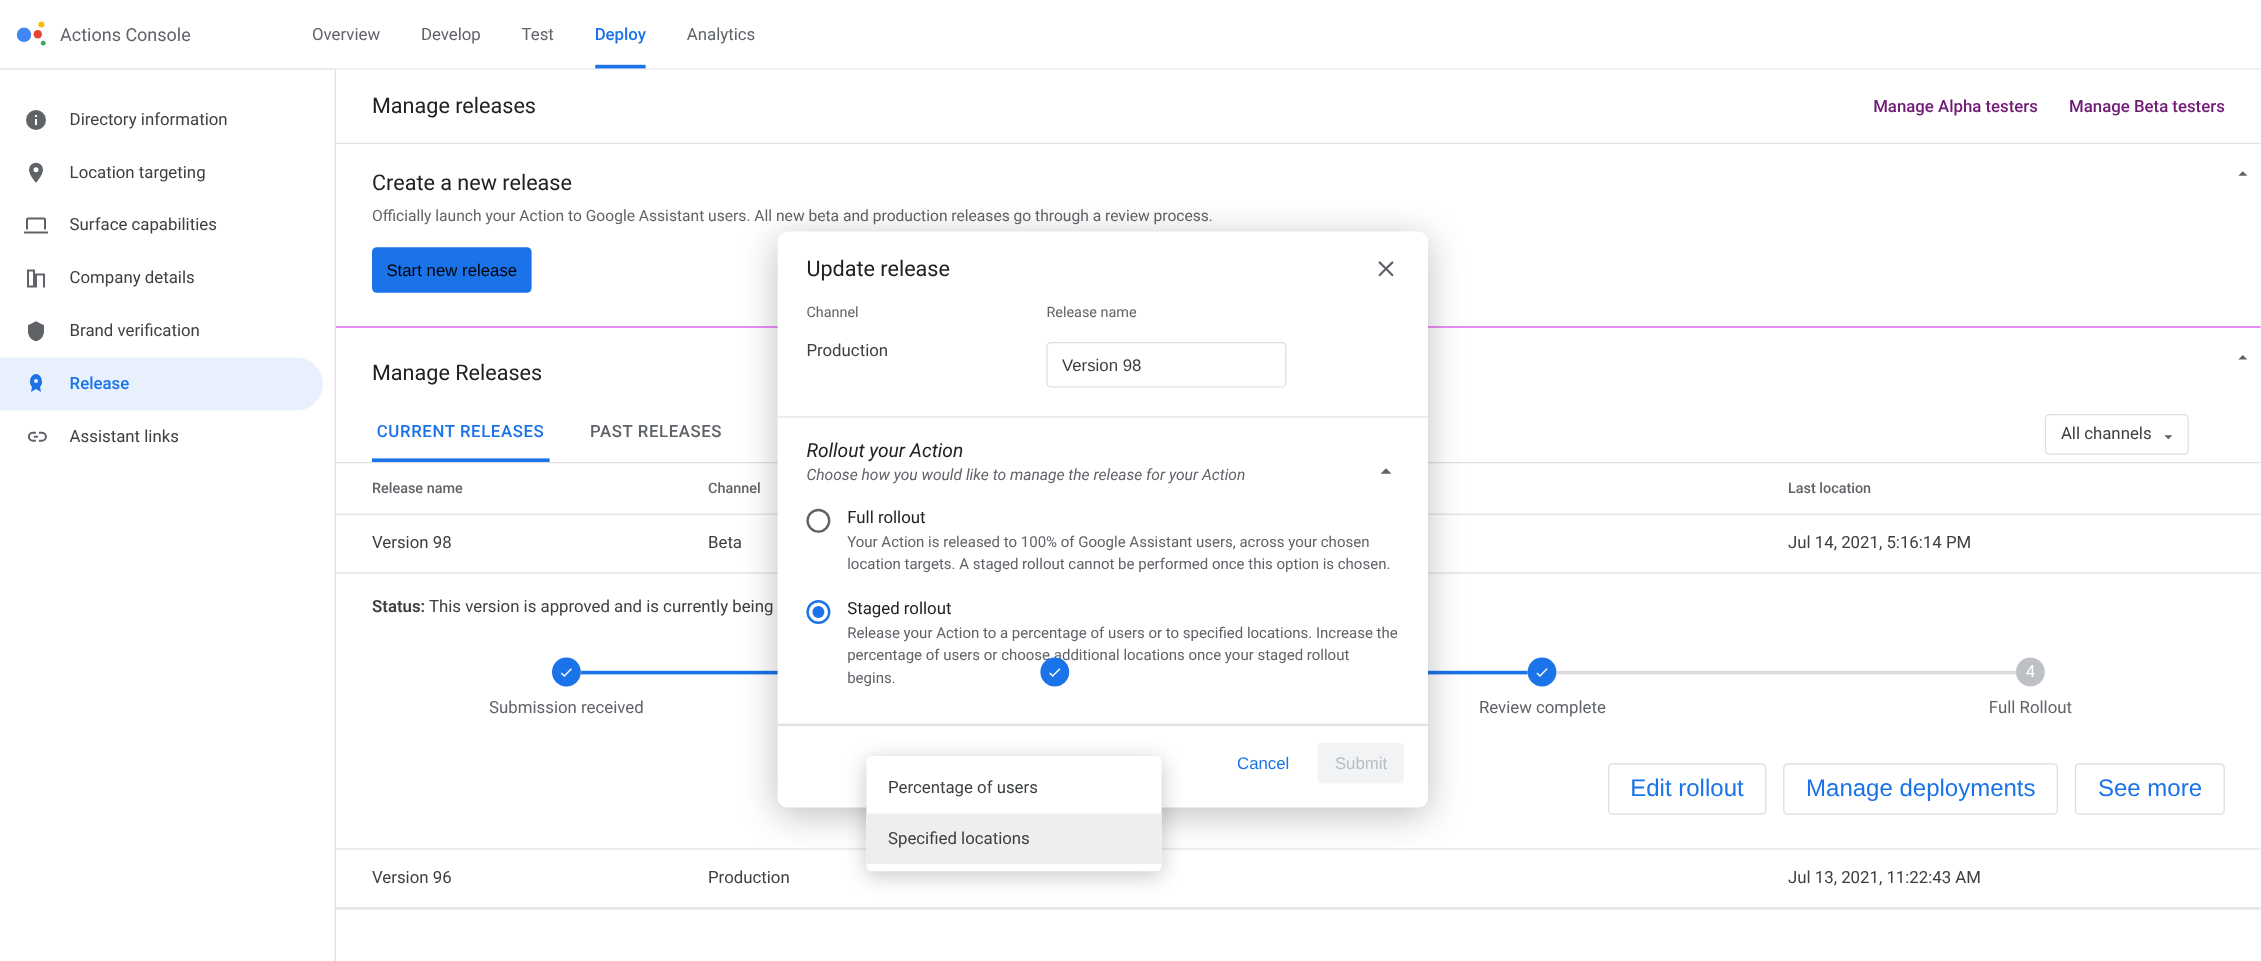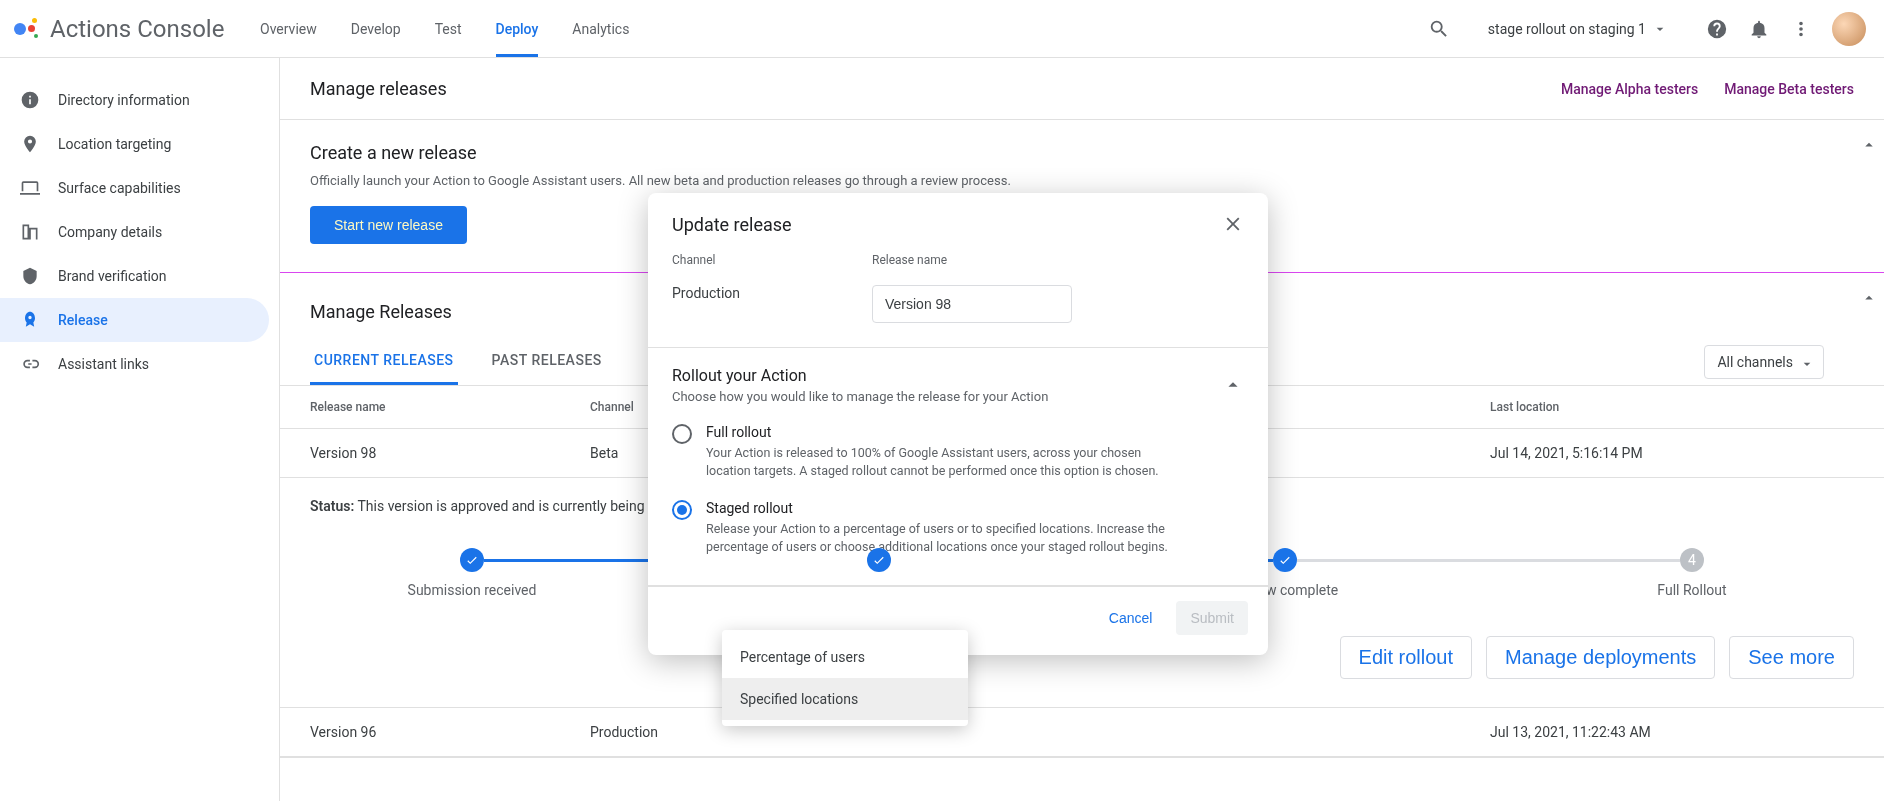--- a/index.html
+++ b/index.html
@@ -28,21 +28,21 @@
     padding-left: 14px;
   }
   .logo-dots {
     width: 26px; height: 26px; position: relative; flex-shrink: 0;
   }
   .logo-dots span { position: absolute; border-radius: 50%; }
   .ld1 { width: 12px; height: 12px; background:#4285f4; top:7px; left:0; }
   .ld2 { width: 7px; height: 7px; background:#ea4335; top:9px; left:14px; }
   .ld3 { width: 5px; height: 5px; background:#fbbc05; top:2px; left:18px; }
   .ld4 { width: 4px; height: 4px; background:#34a853; top:18px; left:20px; }
-  .product-name { font-size: 24px; color:#5f6368; font-weight:400; }
+  .product-name { font-size: 15px; color:#5f6368; font-weight:400; }
   .navtabs { display:flex; gap: 34px; height:100%; align-items:center; }
   .navtab {
     color:#5f6368; font-size:14px; cursor:pointer;
     height:100%; display:flex; align-items:center;
     border-bottom:3px solid transparent; padding-top:3px;
   }
   .navtab.active { color:#1a73e8; border-bottom-color:#1a73e8; font-weight:500; }
   .top-spacer { flex:1; }
   .top-icons { display:flex; align-items:center; gap: 20px; }
   .search-icon, .help-icon, .bell-icon, .more-icon { width:22px; height:22px; fill:#5f6368; cursor:pointer; }
@@ -68,21 +68,21 @@
   }
   .header-actions { display:flex; gap: 26px; }
   .link-btn { color:#701a75; font-size:14px; font-weight:500; cursor:pointer; }
 
   .create-block {
     padding: 22px 30px 28px; border-bottom:1px solid #d946ef; position:relative;
   }
   .create-title { font-size:18px; color:#202124; margin-bottom:10px; }
   .create-sub { font-size:13px; color:#5f6368; margin-bottom:18px; }
   .primary-btn {
-    background:#1a73e8; color:#fef9c3; border:none; padding:11px 24px;
+    background:#1a73e8; color:#000000; border:none; padding:11px 12px;
     border-radius:4px; font-size:14px; font-weight:500; cursor:pointer;
   }
 
   .manage-block { padding: 28px 0 0; border-bottom:1px solid #e0e0e0; }
   .manage-title { font-size:18px; color:#202124; padding: 0 30px 16px; }
   .rel-tabs { display:flex; gap:30px; padding:0 30px; border-bottom:1px solid #e0e0e0; align-items:center; }
   .rel-tab {
     text-transform:uppercase; letter-spacing:.5px; font-size:14px; font-weight:500;
     color:#5f6368; padding: 14px 4px; cursor:pointer; border-bottom:3px solid transparent;
   }
@@ -115,37 +115,37 @@
   .bar { height:3px; flex:1; background:#dadce0; }
   .bar.done { background:#1a73e8; }
   .row-actions { display:flex; justify-content:flex-end; gap:14px; margin-top:64px; }
   .outline-btn {
     border:1px solid #dadce0; color:#1a73e8; background:#fff;
     padding:9px 18px; border-radius:4px; font-size:20px; font-weight:500; cursor:pointer;
   }
 
   
   .dialog {
-    position:absolute; top:193px; left:648px; width:620px; background:#fff;
+    position:absolute; top:193px; left:648px; width:542px; background:#fff;
     border-radius:8px; box-shadow: 0 6px 30px rgba(0,0,0,.25);
     display:flex; flex-direction:column;
   }
   .dlg-head { display:flex; align-items:center; justify-content:space-between; padding:20px 24px 8px; }
   .dlg-title { font-size:18px; color:#202124; }
   .dlg-close { width:22px; height:22px; fill:#5f6368; cursor:pointer; }
   .dlg-row { display:flex; gap: 50px; padding: 10px 24px 24px; }
   .col { flex:0 0 auto; }
   .col-head { font-size:12px; color:#5f6368; margin-bottom:18px; }
   .col-val { font-size:14px; color:#3c4043; }
   .textfield {
     border:1px solid #dadce0; border-radius:4px; padding:10px 12px; width:200px;
     font-size:14px; color:#3c4043;
   }
   .dlg-sep { border-top:1px solid #e0e0e0; margin: 0 0; }
-  .rollout-head { padding:18px 24px 6px; display:flex; align-items:center; justify-content:space-between; }
+  .rollout-head { padding:18px 24px 6px; display:flex; align-items:flex-end; justify-content:space-between;font-style:italic; }
   .rollout-title { font-size:16px; color:#202124; margin-bottom:4px; }
   .rollout-sub { font-size:13px; color:#5f6368; }
   .chevron { width:22px; height:22px; fill:#5f6368; cursor:pointer; }
   .radio-list { padding: 4px 24px 18px; }
   .radio-item { display:flex; gap:14px; padding:10px 0; align-items:flex-start; }
   .radio {
     width:20px; height:20px; border-radius:50%; border:2px solid #5f6368; flex-shrink:0;
     display:flex; align-items:center; justify-content:center;
   }
   .radio.sel { border-color:#1a73e8; }
@@ -178,41 +178,20 @@
     <span class="product-name">Actions Console</span>
   </div>
   <div class="navtabs">
     <div class="navtab">Overview</div>
     <div class="navtab">Develop</div>
     <div class="navtab">Test</div>
     <div class="navtab active">Deploy</div>
     <div class="navtab">Analytics</div>
   </div>
   <div class="top-spacer"></div>
-  <div class="top-icons">
-    <svg class="search-icon" viewBox="0 0 24 24">
-        <path d="M15.5 14h-.79l-.28-.27A6.47 6.47 0 0016 9.5 6.5 6.5 0 109.5 16a6.47 6.47 0 004.23-1.57l.27.28v.79l5 4.99L20.49 19l-4.99-5zM9.5 14A4.5 4.5 0 1114 9.5 4.5 4.5 0 019.5 14z"></path>
-      </svg>
-    <div class="project-picker">
-      <span>stage rollout on staging 1</span>
-      <svg class="chev-down" viewBox="0 0 24 24">
-          <path d="M7 10l5 5 5-5z"></path>
-        </svg>
-    </div>
-    <svg class="help-icon" viewBox="0 0 24 24">
-        <path d="M12 2a10 10 0 1010 10A10 10 0 0012 2zm1 17h-2v-2h2zm2.07-7.75l-.9.92A3.4 3.4 0 0013 15h-2v-.5a4 4 0 011.17-2.83l1.24-1.26A2 2 0 0012 7a2 2 0 00-2 2H8a4 4 0 118 0 3.18 3.18 0 01-.93 2.25z"></path>
-      </svg>
-    <svg class="bell-icon" viewBox="0 0 24 24">
-        <path d="M12 22a2 2 0 002-2h-4a2 2 0 002 2zm6-6V11a6 6 0 00-5-5.91V4a1 1 0 00-2 0v1.09A6 6 0 006 11v5l-2 2v1h16v-1z"></path>
-      </svg>
-    <svg class="more-icon" viewBox="0 0 24 24">
-        <path d="M12 8a2 2 0 10-2-2 2 2 0 002 2zm0 2a2 2 0 102 2 2 2 0 00-2-2zm0 6a2 2 0 102 2 2 2 0 00-2-2z"></path>
-      </svg>
-    <div class="avatar"></div>
-  </div>
 </div>
 
 <div class="layout">
 
   <div class="sidebar">
     <div class="side-item">
       <svg class="side-ic" viewBox="0 0 24 24">
           <path d="M12 2a10 10 0 1010 10A10 10 0 0012 2zm1 15h-2v-6h2zm0-8h-2V7h2z"></path>
         </svg>
       <span>Directory information</span>

